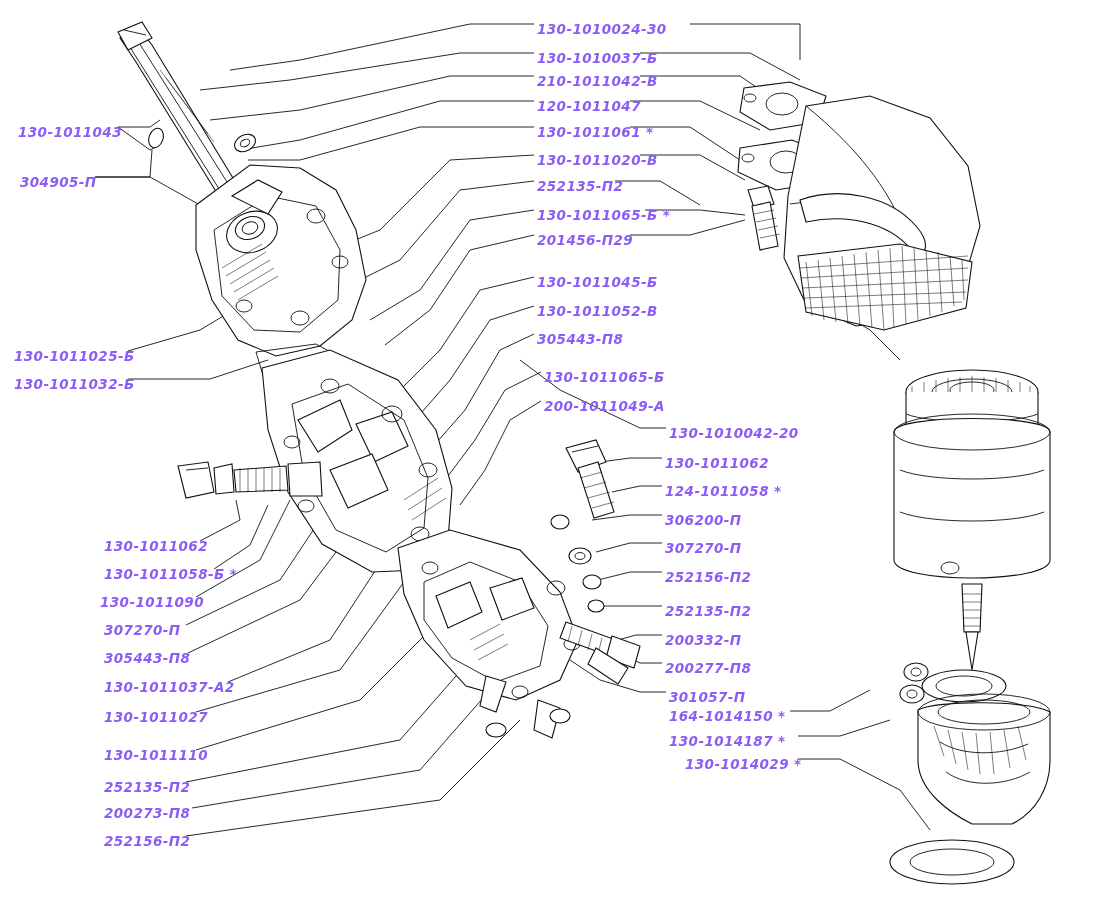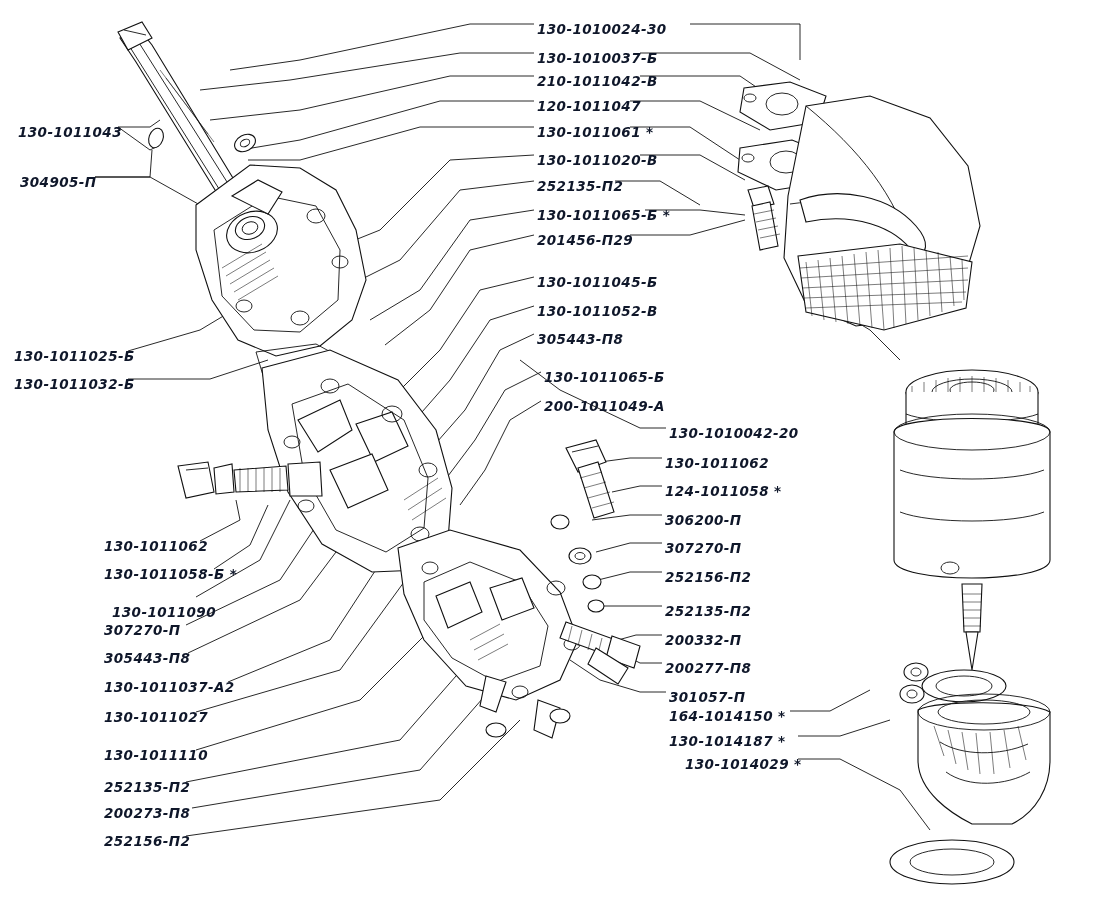--- a/index.html
+++ b/index.html
@@ -31,21 +31,21 @@
     opacity: 0.95;
     user-select: none;
     pointer-events: none;
   }
   .label {
     position: absolute;
     font-family: "DejaVu Sans", sans-serif;
     font-style: italic;
     font-weight: bold;
     font-size: 13.5px;
-    color: #0f172a;
+    color: #8b5cf6;
     white-space: nowrap;
     letter-spacing: 0.4px;
   }
   .caption {
     position: absolute;
     left: 0;
     top: 868px;
     width: 1094px;
     text-align: center;
     font-family: "DejaVu Sans", sans-serif;
@@ -390,21 +390,21 @@
     </g>
   </svg>
 
   <div class="label" style="left:18px;  top:124px;">130-1011043</div>
   <div class="label" style="left:20px;  top:174px;">304905-П</div>
   <div class="label" style="left:14px;  top:348px;">130-1011025-Б</div>
   <div class="label" style="left:14px;  top:376px;">130-1011032-Б</div>
 
   <div class="label" style="left:104px; top:538px;">130-1011062</div>
   <div class="label" style="left:104px; top:566px;">130-1011058-Б  *</div>
-  <div class="label" style="left:112px; top:594px;margin-top:10px;">130-1011090</div>
+  <div class="label" style="left:100px; top:594px;">130-1011090</div>
   <div class="label" style="left:104px; top:622px;">307270-П</div>
   <div class="label" style="left:104px; top:650px;">305443-П8</div>
   <div class="label" style="left:104px; top:679px;">130-1011037-А2</div>
   <div class="label" style="left:104px; top:709px;">130-1011027</div>
   <div class="label" style="left:104px; top:747px;">130-1011110</div>
   <div class="label" style="left:104px; top:779px;">252135-П2</div>
   <div class="label" style="left:104px; top:805px;">200273-П8</div>
   <div class="label" style="left:104px; top:833px;">252156-П2</div>
 
   <div class="label" style="left:537px; top:21px;">130-1010024-30</div>

